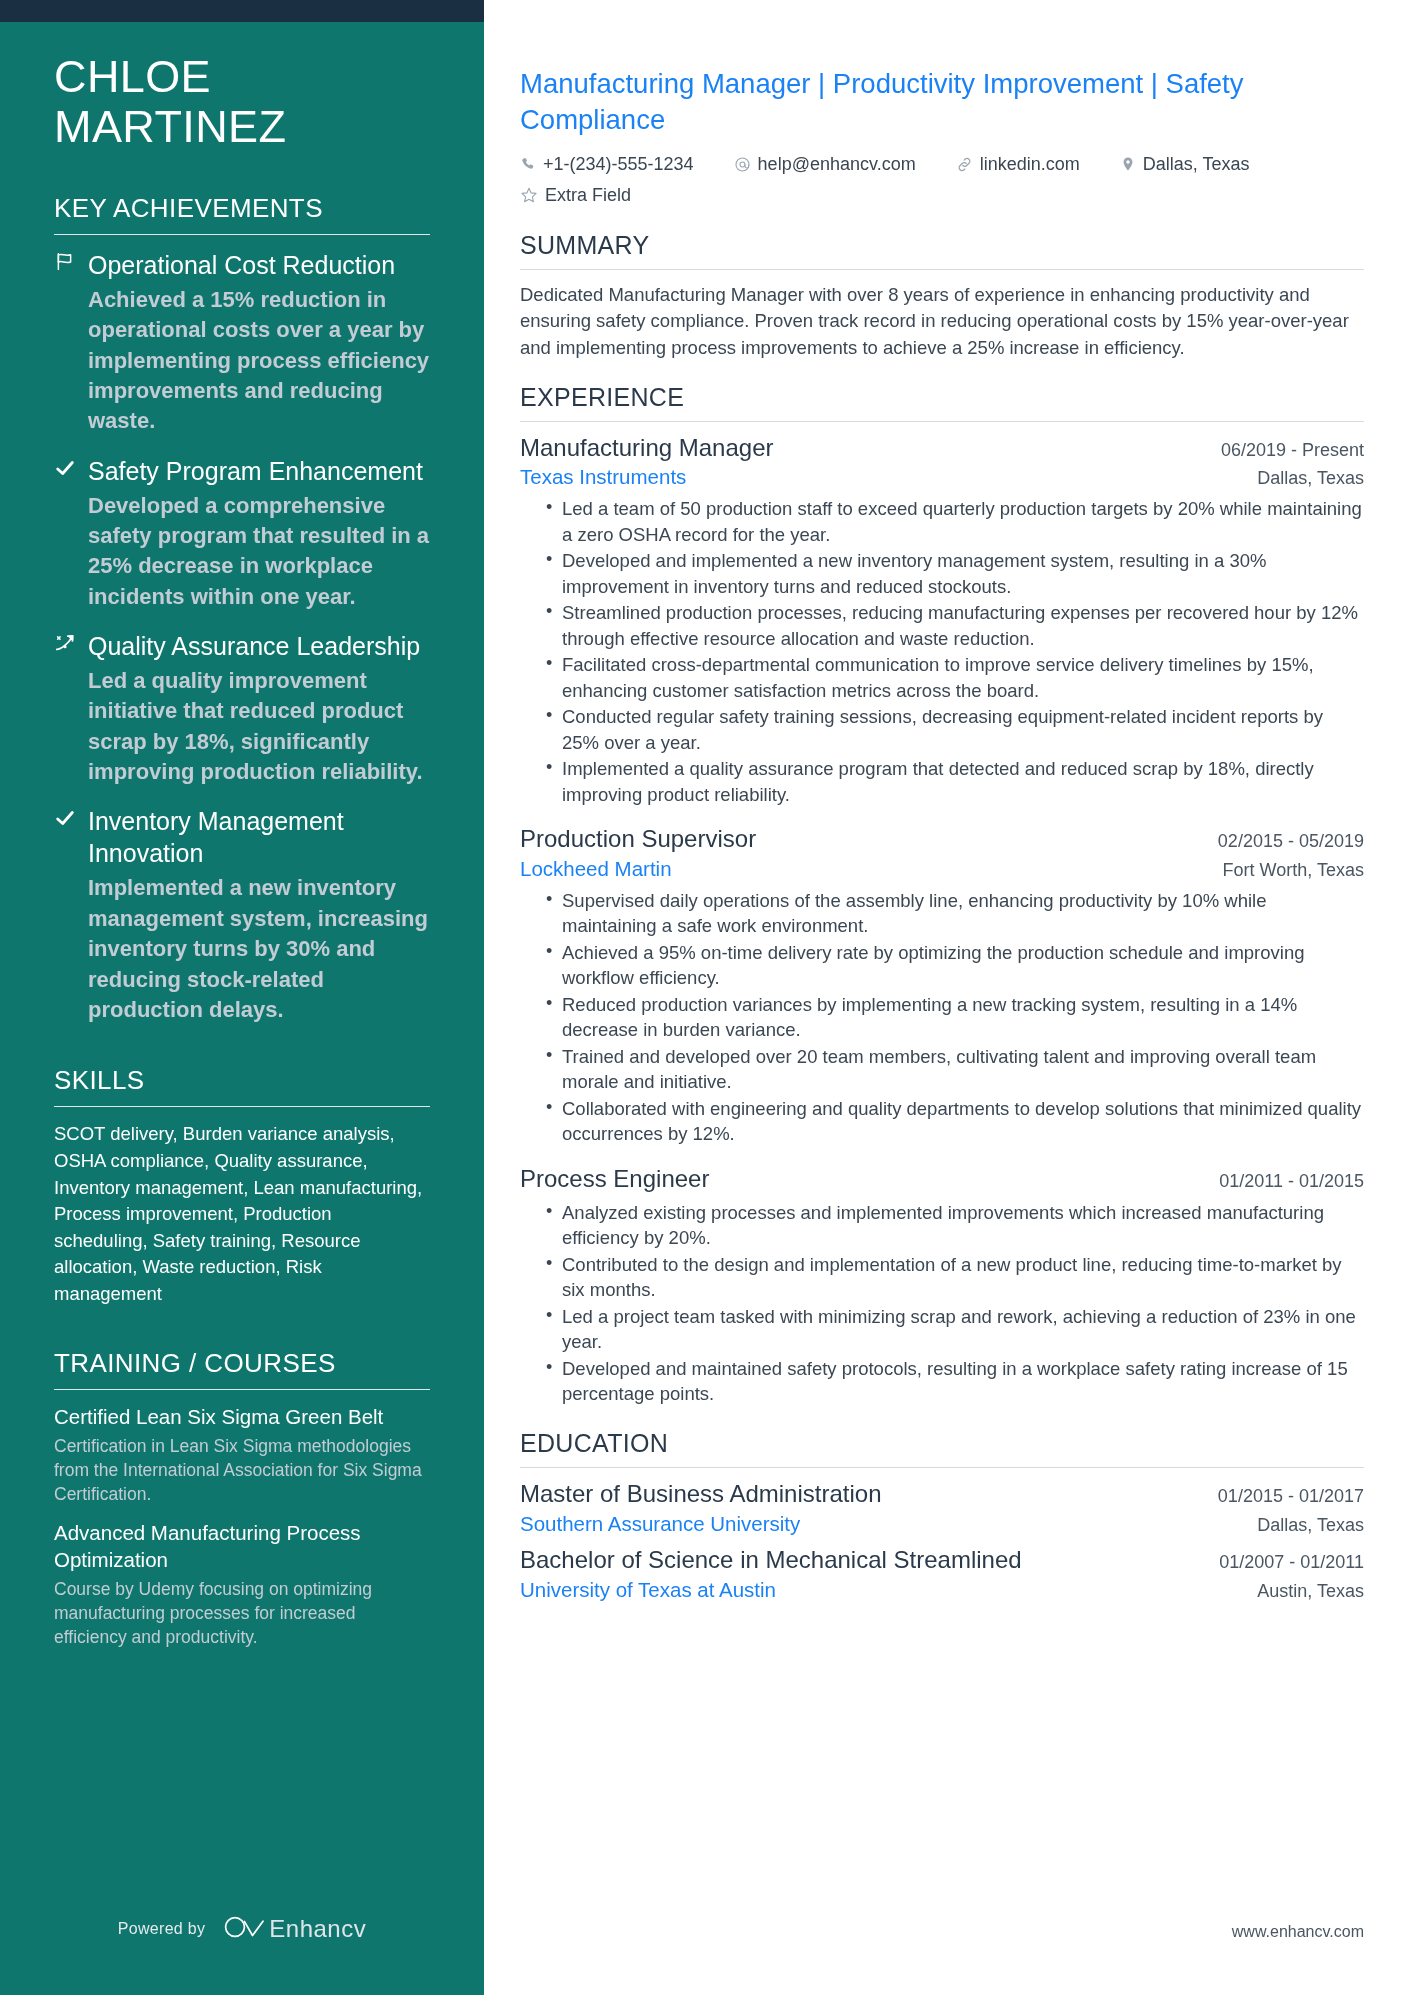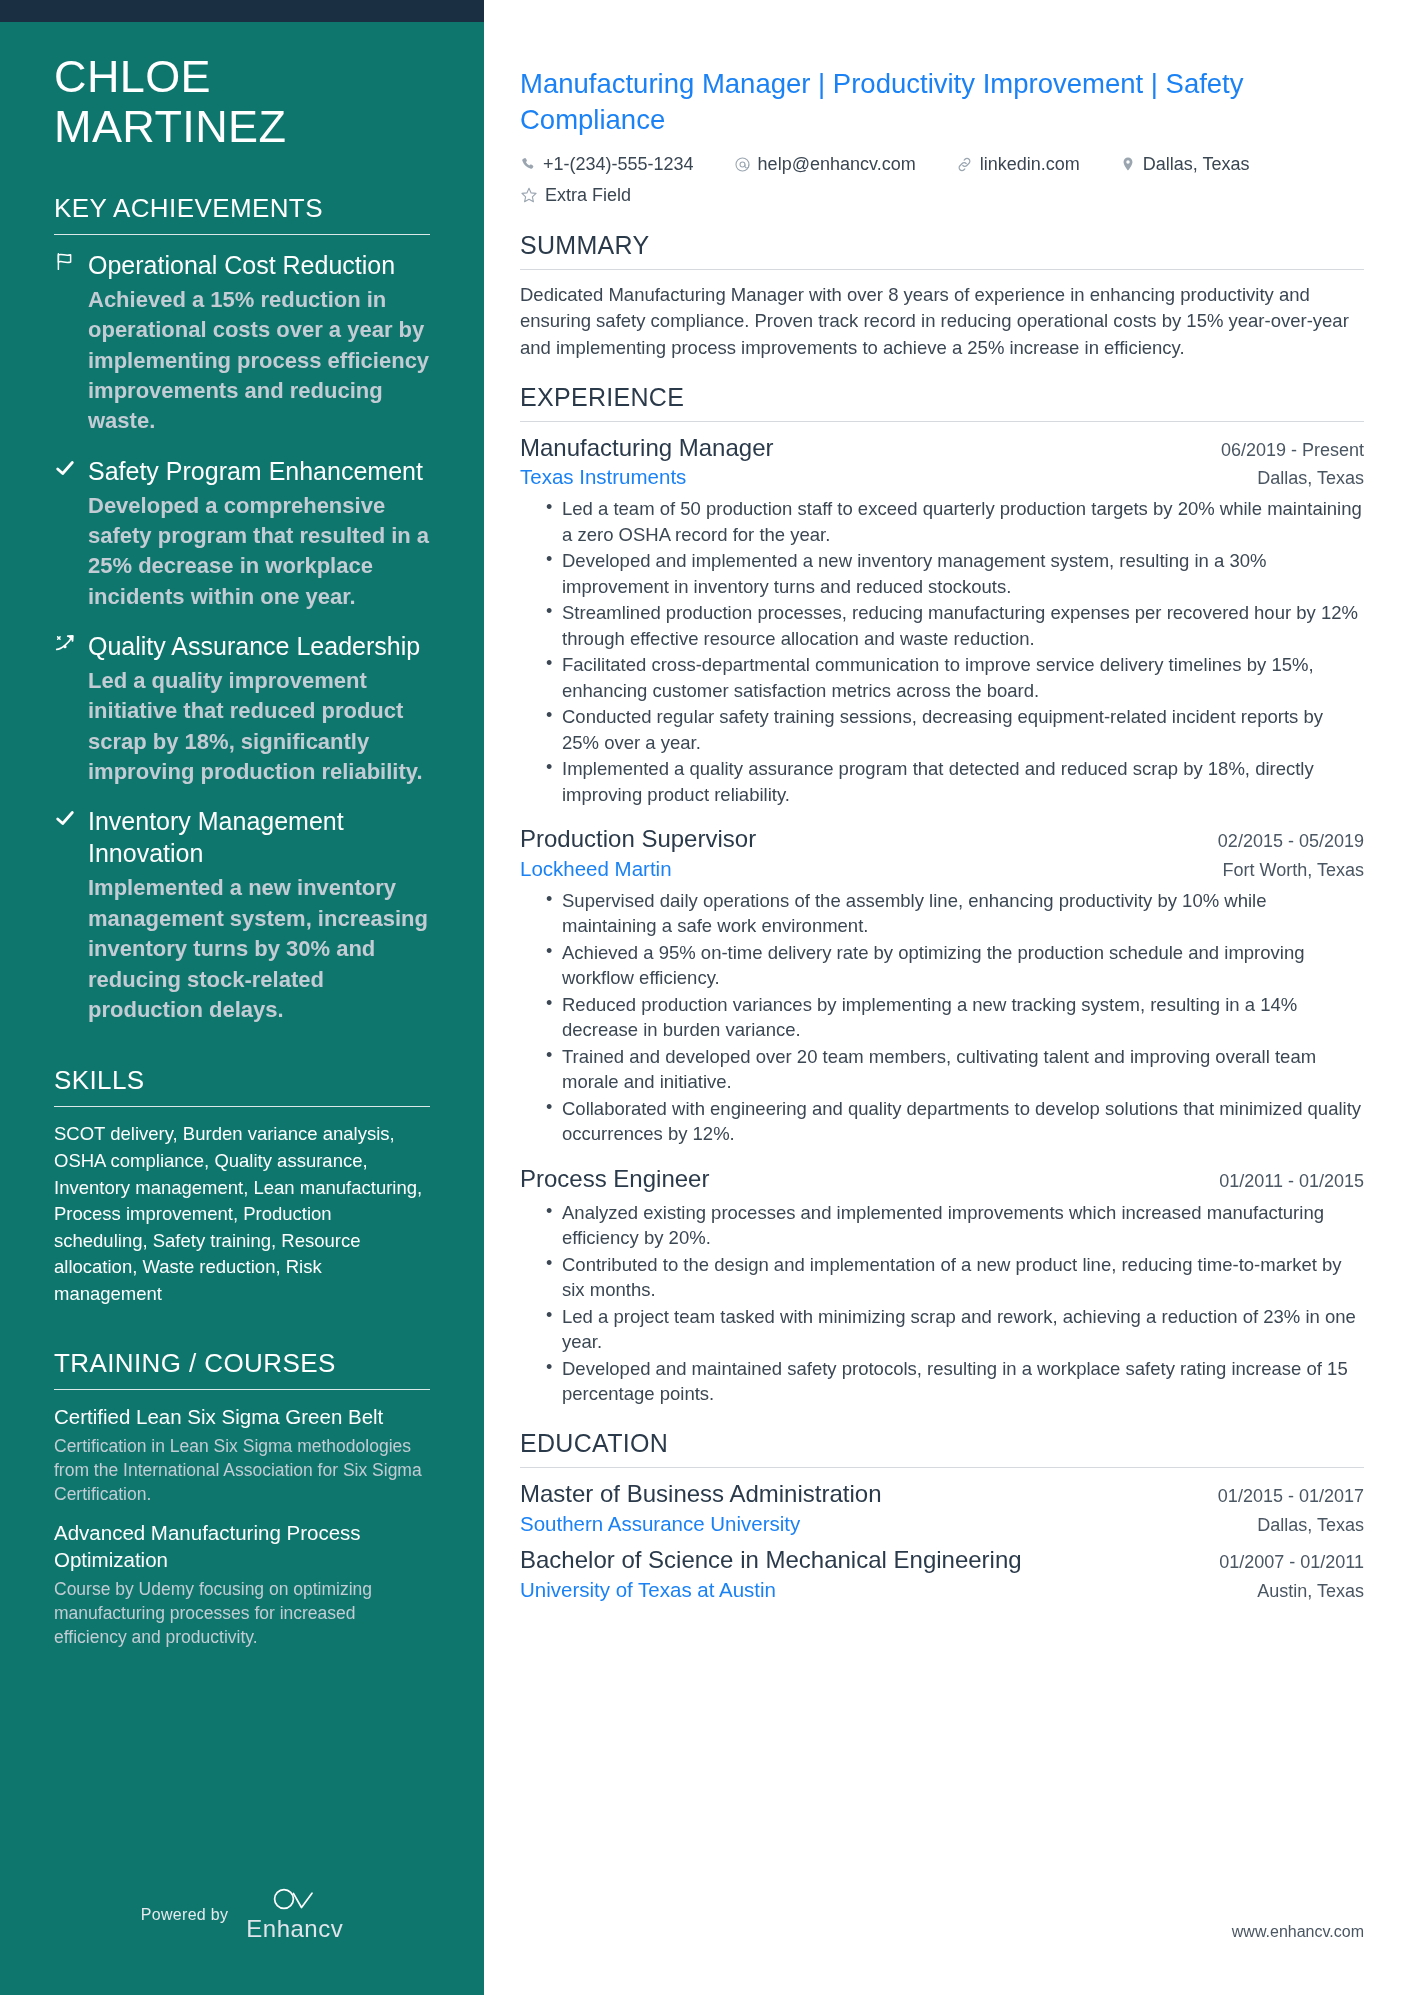--- a/index.html
+++ b/index.html
@@ -118,21 +118,20 @@
     gap: 18px;
   }
   .powered-by {
     color: #e6eaee;
     font-size: 16px;
     letter-spacing: 0.3px;
   }
   .enhancv-logo {
     display: flex;
     align-items: center;
-    flex-direction: column;
   }
   .enhancv-word {
     color: #dfe5ea;
     font-size: 24px;
     letter-spacing: 0.5px;
   }
 
   
   .main {
     flex: 1 1 auto;
@@ -489,21 +488,21 @@
           <div class="entry-date">01/2015 - 01/2017</div>
         </div>
         <div class="entry-sub">
           <div class="entry-org">Southern Assurance University</div>
           <div class="entry-loc">Dallas, Texas</div>
         </div>
       </div>
 
       <div class="edu-entry">
         <div class="entry-top">
-          <div class="entry-title">Bachelor of Science in Mechanical Engineering</div>
+          <div class="entry-title">Bachelor of Science in Mechanical Streamlined</div>
           <div class="entry-date">01/2007 - 01/2011</div>
         </div>
         <div class="entry-sub">
           <div class="entry-org">University of Texas at Austin</div>
           <div class="entry-loc">Austin, Texas</div>
         </div>
       </div>
     </section>
 
     <div class="main-footer">www.enhancv.com</div>

